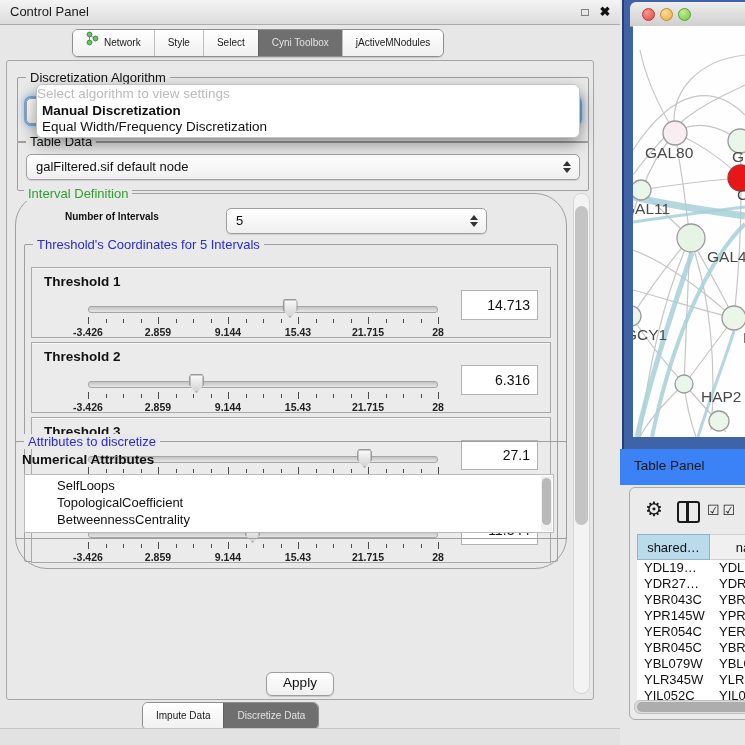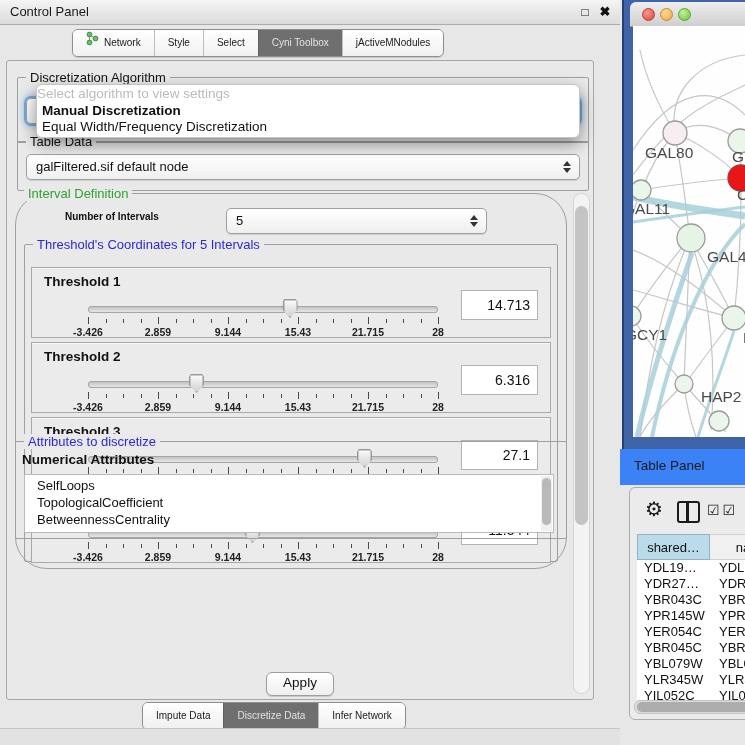--- a/index.html
+++ b/index.html
@@ -75,21 +75,21 @@
   .tick.major{height:7px;top:0;}
   .tick-labels{position:absolute;left:0;right:0;top:28px;height:12px;}
   .tick-label{position:absolute;transform:translateX(-50%);font-size:10.5px;font-weight:bold;
      color:#222;white-space:nowrap;}
   .value-box{position:absolute;right:12px;top:22px;width:68px;height:28px;background:#fff;
      border:1px solid #B2B2B2;font-size:14px;line-height:28px;text-align:right;padding-right:7px;}
   #attr-group{left:8px;right:26px;top:380px;height:96px;}
   #attr-subtitle{position:absolute;left:6px;top:10px;font-weight:bold;font-size:13.5px;}
   #attr-listwrap{position:absolute;left:8px;right:12px;top:32px;bottom:5px;background:#fff;
      border:1px solid #BBBBBB;overflow:hidden;}
-  #attr-list{margin:2px 0 0 0;padding:0 0 0 12px;list-style:none;}
+  #attr-list{margin:2px 0 0 0;padding:0 0 0 32px;list-style:none;}
   #attr-list li{font-size:13px;line-height:17px;}
   #attr-scrollbar{position:absolute;right:1px;top:1px;bottom:1px;width:11px;background:#F0F0F0;}
   #attr-scroll-thumb{position:absolute;left:1px;right:1px;top:2px;height:85%;background:#B9B9B9;
      border-radius:5px;}
   #apply-btn{position:absolute;left:50%;transform:translateX(-50%);top:611px;width:66px;height:22px;
      background:linear-gradient(#FFFFFF,#EFEFEF);border:1px solid #9E9E9E;border-radius:6px;
      font-size:13.5px;line-height:20px;text-align:center;box-shadow:0 1px 1px rgba(0,0,0,.15);}
   
   #net-win{position:absolute;left:622px;top:0;width:123px;height:449px;background:#3E63A7;
      box-shadow:inset 2px 0 0 #26406E;}
@@ -385,23 +385,20 @@
       <div class="algo-item sel" style="top:18px">Manual Discretization</div>
       <div class="algo-item" style="top:34px">Equal Width/Frequency Discretization</div>
     </div>
 
     <div id="cp-bottom-tabs" class="segctrl">
         <div class="seg">
           <span>Impute Data</span>
         </div>
         <div class="seg sel">
           <span>Discretize Data</span>
-        </div>
-        <div class="seg">
-          <span>Infer Network</span>
         </div>
       </div>
     <div id="cp-status"></div>
   </div>
 
   <div id="net-win">
     <div id="net-titlebar">
       <span id="tl-red" class="tl"></span>
       <span id="tl-yellow" class="tl"></span>
       <span id="tl-green" class="tl"></span>

